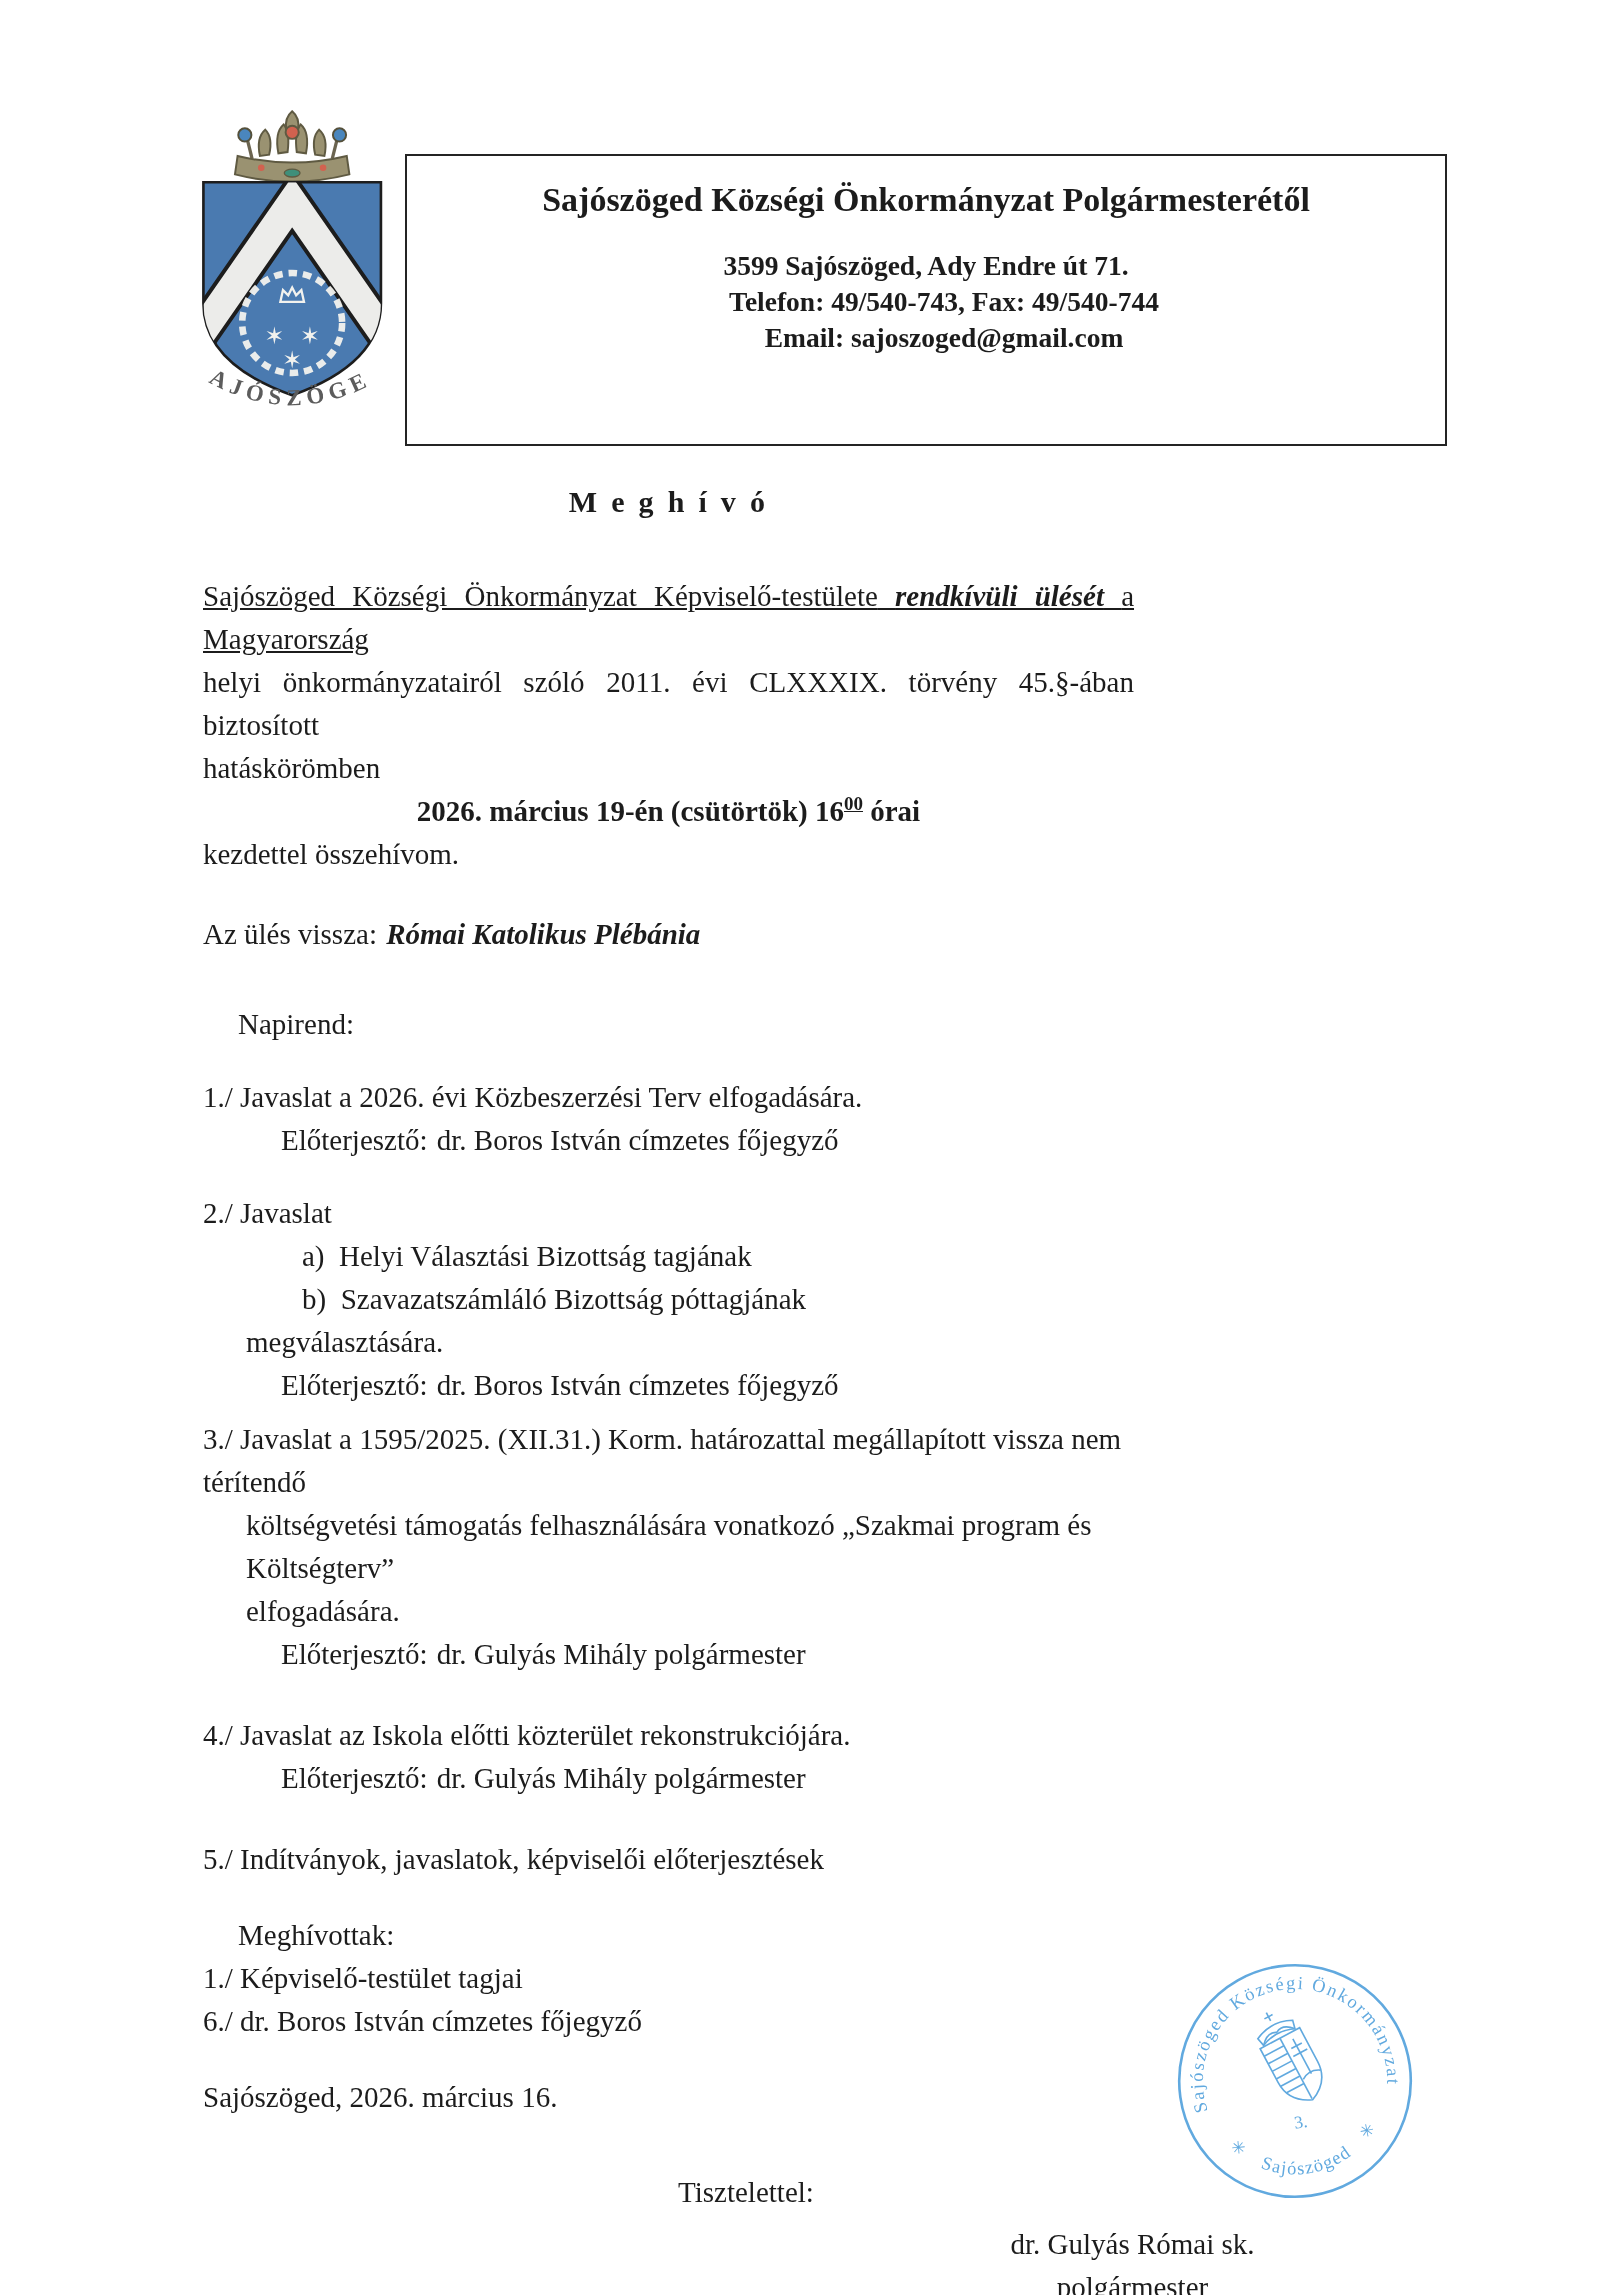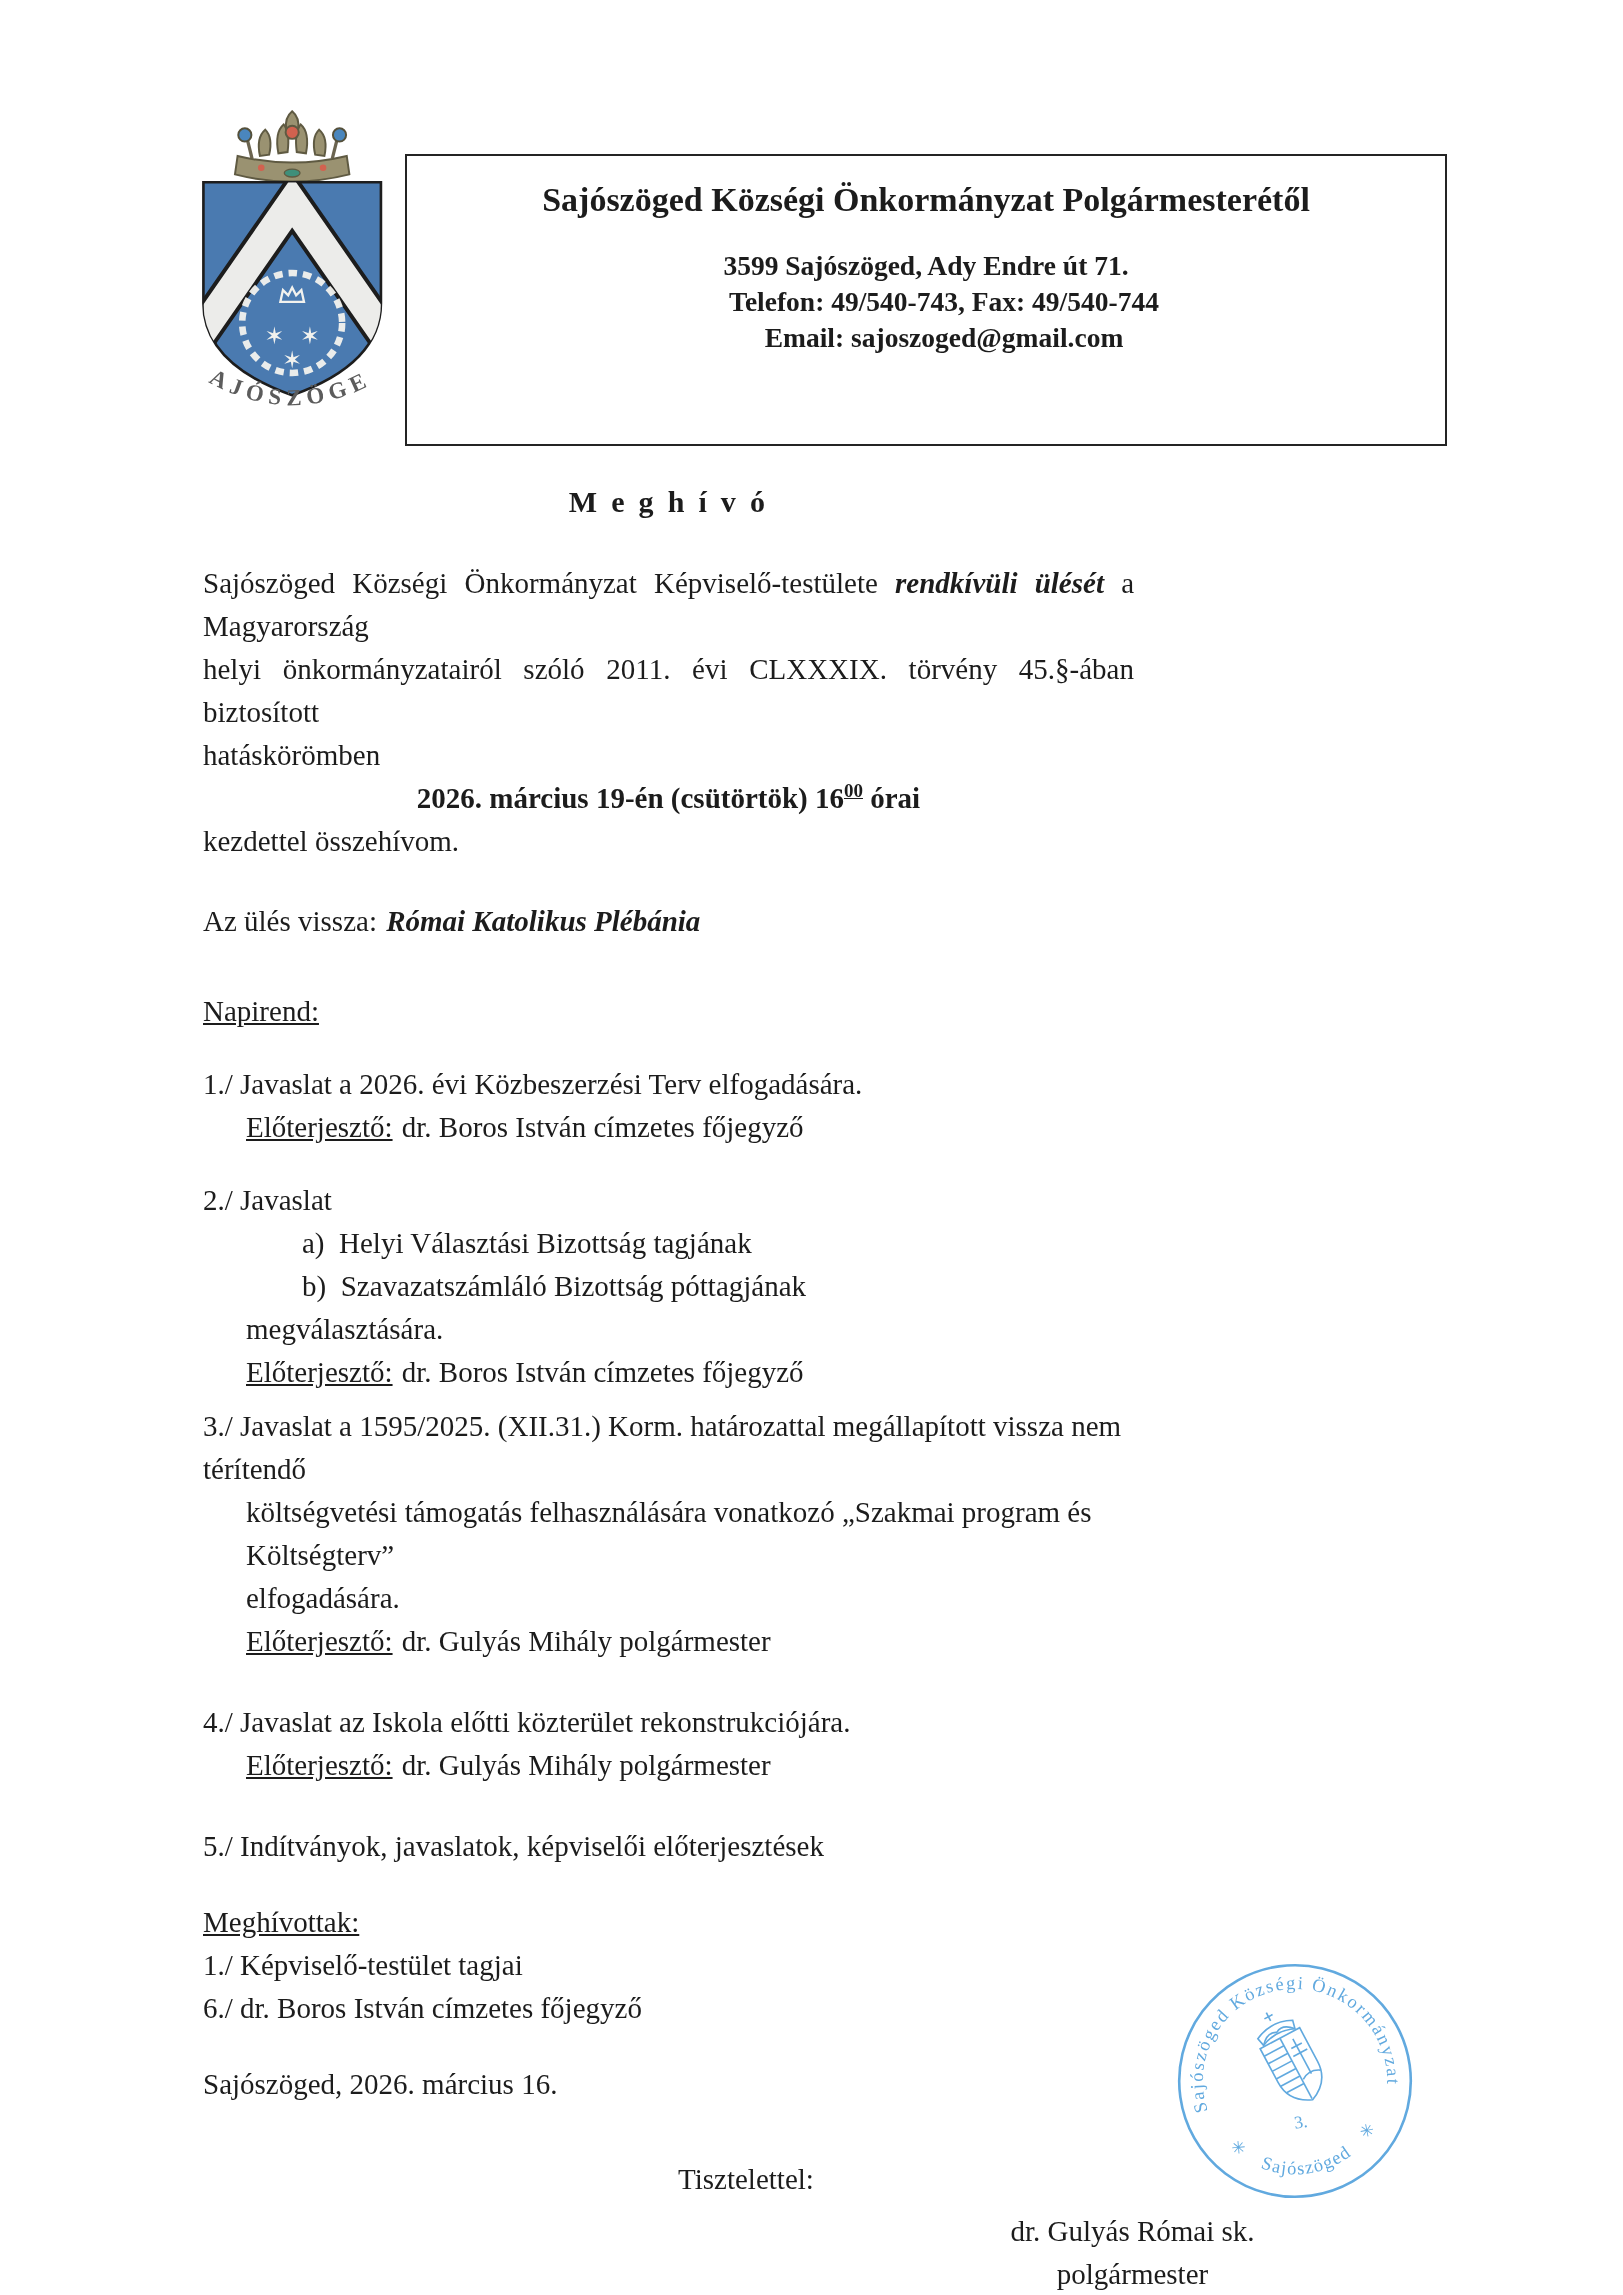--- a/index.html
+++ b/index.html
@@ -18,29 +18,29 @@
     border:2.6px solid #242424;box-sizing:border-box;text-align:center;
   }
   .hdr-title{margin:23.6px 13px 0;font-size:34px;font-weight:bold;line-height:39px;}
   .hdr-addr{margin:29px 0 0;font-size:27.5px;font-weight:bold;line-height:36px;}
   .hdr-line{margin:0;font-size:27.5px;font-weight:bold;line-height:36px;padding-left:36px;}
   
   .content{position:absolute;left:0;top:0;width:1337px;padding:0 203px;box-sizing:border-box;}
   .doc-title{margin:480px 0 0;text-align:center;font-size:30px;font-weight:bold;letter-spacing:3.3px;line-height:43px;}
   p{margin:0;font-size:29px;line-height:43px;}
   .jline{text-align:justify;text-align-last:justify;}
-  .intro1{margin-top:39px;}
+  .intro1{margin-top:52px;text-decoration:underline;}
   .emph{font-weight:bold;font-style:italic;}
   .dt{text-align:center;font-weight:bold;}
   .dt sup{font-size:19px;text-decoration:underline;line-height:0;}
   .venue{margin-top:37px;}
   .venue-label{}
   .venue-value{font-weight:bold;font-style:italic;margin-left:9.2px;}
   .sect-heading{margin-top:47px;}
-  .u{text-decoration:underline;}
+  .u{margin-left:35px;}
   .item{margin-top:30px;}
   .item-tight{margin-top:10.5px;}
   .item-loose{margin-top:38px;}
   .ind1{padding-left:43px;}
   .ind2{padding-left:99px;}
   .presenter-name{margin-left:9.2px;}
   .invitees{margin-top:33px;}
   .dateline{margin-top:33px;}
   .closing{margin-top:52px;margin-left:475px;}
   .sig{margin-top:9.2px;margin-left:746px;width:367px;text-align:center;}

